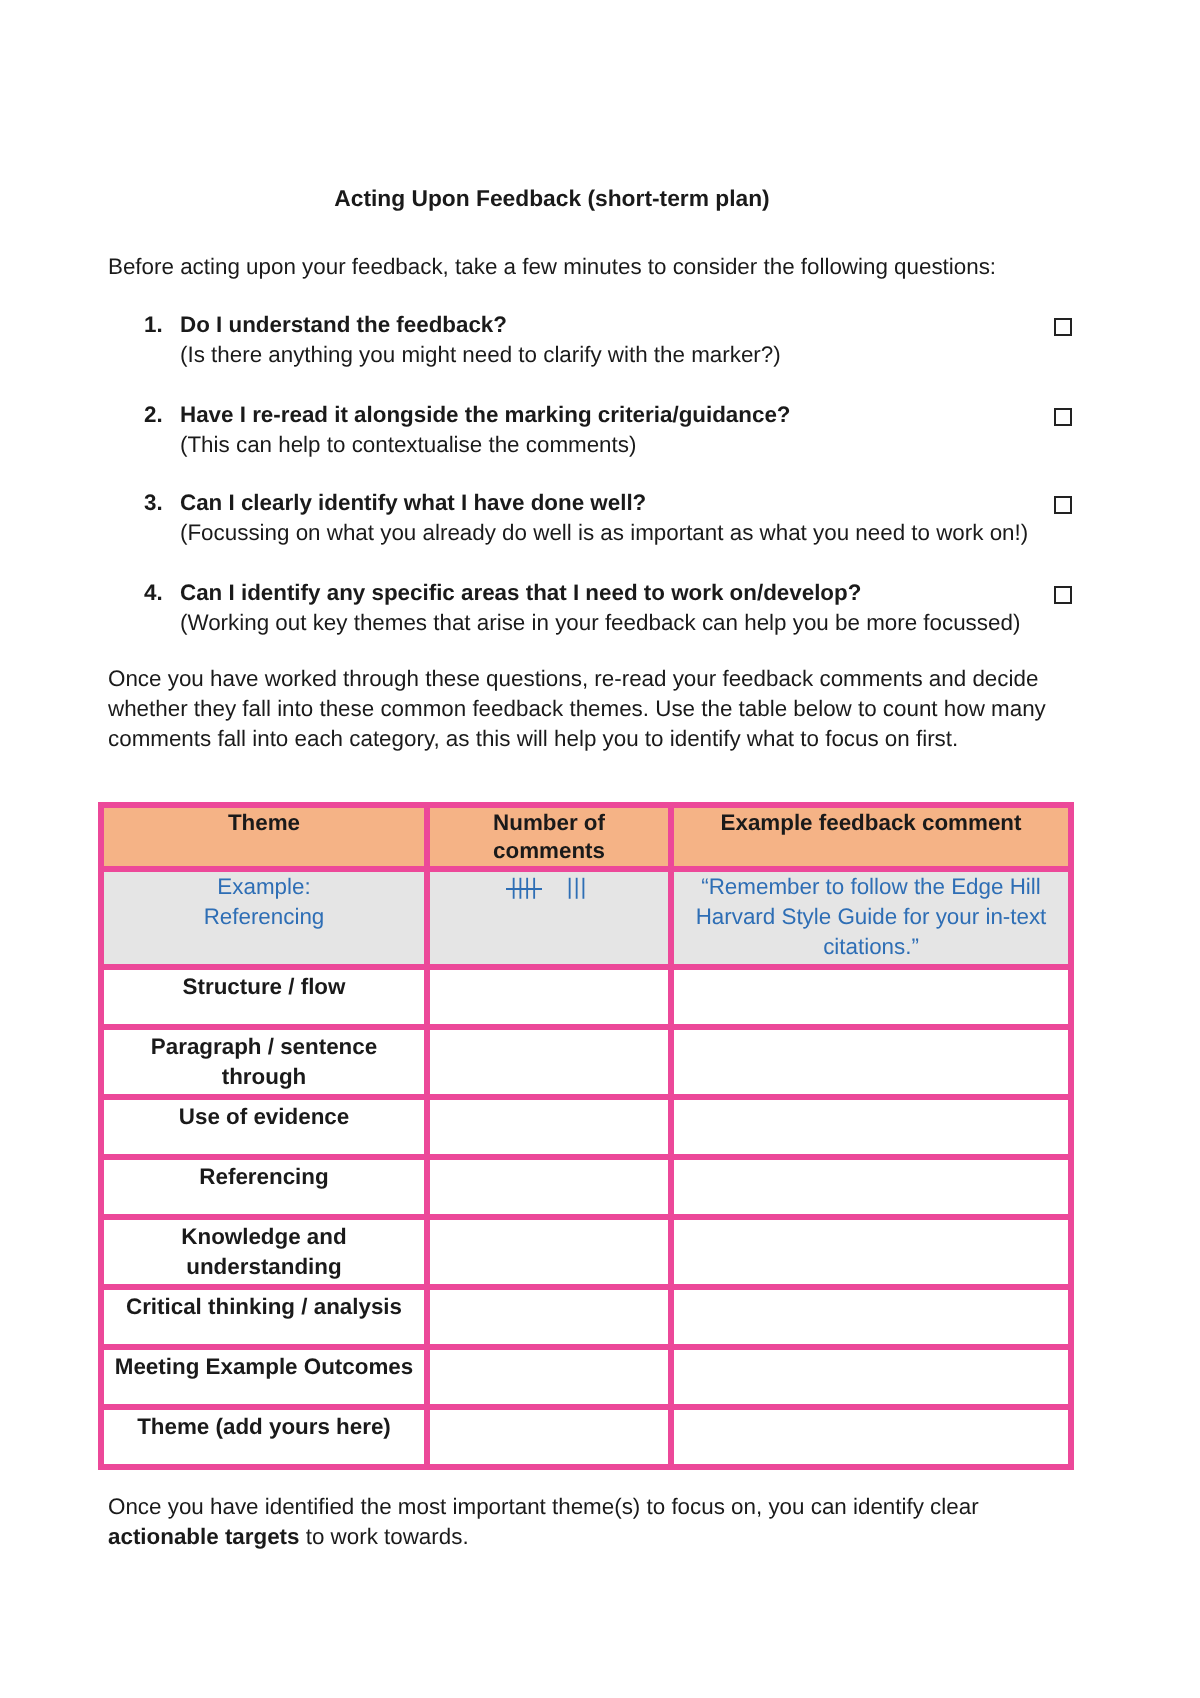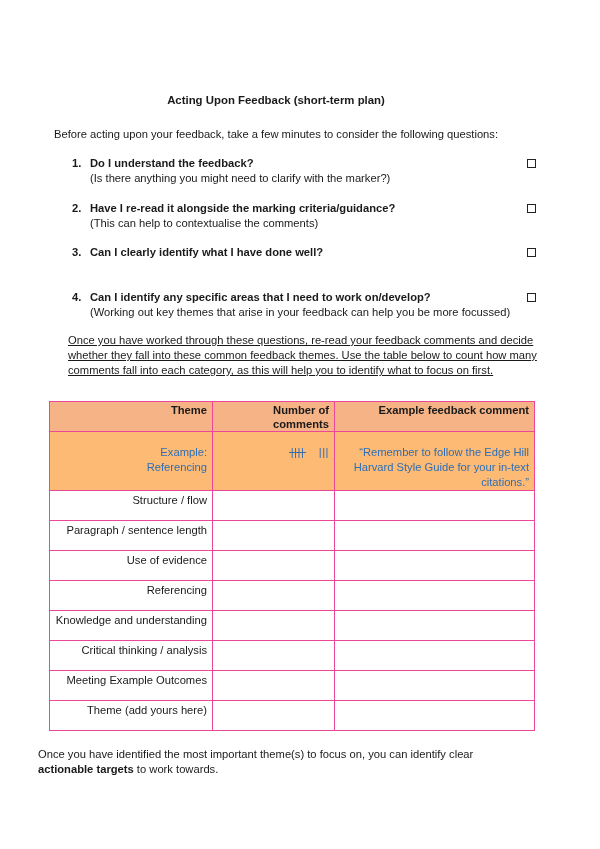--- a/index.html
+++ b/index.html
@@ -23,46 +23,46 @@
     .questions { position: absolute; top: 156px; left: 54px; width: 490px; list-style: none; }
     .question { position: relative; height: 44.5px; }
     .q-num { position: absolute; left: 18px; top: 0; font-weight: bold; }
     .q-title { position: absolute; left: 36px; top: 0; font-weight: bold; white-space: nowrap; }
     .q-hint { position: absolute; left: 36px; top: 15px; white-space: nowrap; }
     .q-check {
       position: absolute; left: 473px; top: 3px; width: 9px; height: 9px;
       border: 1.3px solid #222; background: #fff; cursor: pointer;
     }
 
-    .para2 { position: absolute; top: 333px; left: 68px; width: 490px; text-decoration: underline; }
+    .para2 { position: absolute; top: 333px; left: 54px; width: 490px; }
 
     table.themes {
       position: absolute; top: 401px; left: 49px; width: 485px;
       border-collapse: collapse; table-layout: fixed;
     }
     table.themes th, table.themes td {
-      border: 1px solid #ec4899; vertical-align: top;
-      padding: 0 5px; text-align: right; font-weight: normal;
+      border: 3px solid #ec4899; vertical-align: top;
+      padding: 0 5px; text-align: center; font-weight: normal;
     }
     table.themes col.c1 { width: 163px; }
     table.themes col.c2 { width: 122px; }
     table.themes col.c3 { width: 200px; }
     table.themes thead th {
       background: #f5b386; font-weight: bold; height: 15px; line-height: 14px; padding-top: 1px;
     }
-    tr.example td { background: #fdba74; color: #2e6eb5; height: 45px; padding-top: 13px; }
-    tr.theme-row td { height: 30px; padding-top: 2px; }
+    tr.example td { background: #e5e5e5; color: #2e6eb5; height: 45px; padding-top: 1px; }
+    tr.theme-row td { height: 30px; padding-top: 2px; font-weight: bold; }
     .tally { position: relative; display: inline-block; letter-spacing: 0.5px; }
     .tally-five { position: relative; display: inline-block; }
     .tally-five::after {
       content: ""; position: absolute; left: -2px; right: -2px; top: 7px;
       height: 1px; background: #2e6eb5;
     }
 
-    .closing { position: absolute; top: 747px; left: 38px; width: 490px; }
+    .closing { position: absolute; top: 747px; left: 54px; width: 490px; }
     .closing b { font-weight: bold; }
   </style>
 </head>
 <body>
 
 <div class="page">
   <div class="title">Acting Upon Feedback (short-term plan)</div>
   <div class="intro">Before acting upon your feedback, take a few minutes to consider the following questions:</div>
 
   <ol class="questions">
@@ -74,20 +74,21 @@
     </li>
     <li class="question">
       <span class="q-num">2.</span>
       <span class="q-title">Have I re-read it alongside the marking criteria/guidance?</span>
       <span class="q-hint">(This can help to contextualise the comments)</span>
       <span class="q-check"></span>
     </li>
     <li class="question">
       <span class="q-num">3.</span>
       <span class="q-title">Can I clearly identify what I have done well?</span>
+      <span class="q-hint">(Focussing on what you already do well is as important as what you need to work on!)</span>
       <span class="q-check"></span>
     </li>
     <li class="question">
       <span class="q-num">4.</span>
       <span class="q-title">Can I identify any specific areas that I need to work on/develop?</span>
       <span class="q-hint">(Working out key themes that arise in your feedback can help you be more focussed)</span>
       <span class="q-check"></span>
     </li>
   </ol>
 
@@ -120,21 +121,21 @@
           </span>
         </td>
         <td>“Remember to follow the Edge Hill Harvard Style Guide for your in-text citations.”</td>
       </tr>
     <tr class="theme-row">
           <td>Structure / flow</td>
           <td></td>
           <td></td>
         </tr>
         <tr class="theme-row">
-          <td>Paragraph / sentence length</td>
+          <td>Paragraph / sentence through</td>
           <td></td>
           <td></td>
         </tr>
         <tr class="theme-row">
           <td>Use of evidence</td>
           <td></td>
           <td></td>
         </tr>
         <tr class="theme-row">
           <td>Referencing</td>

